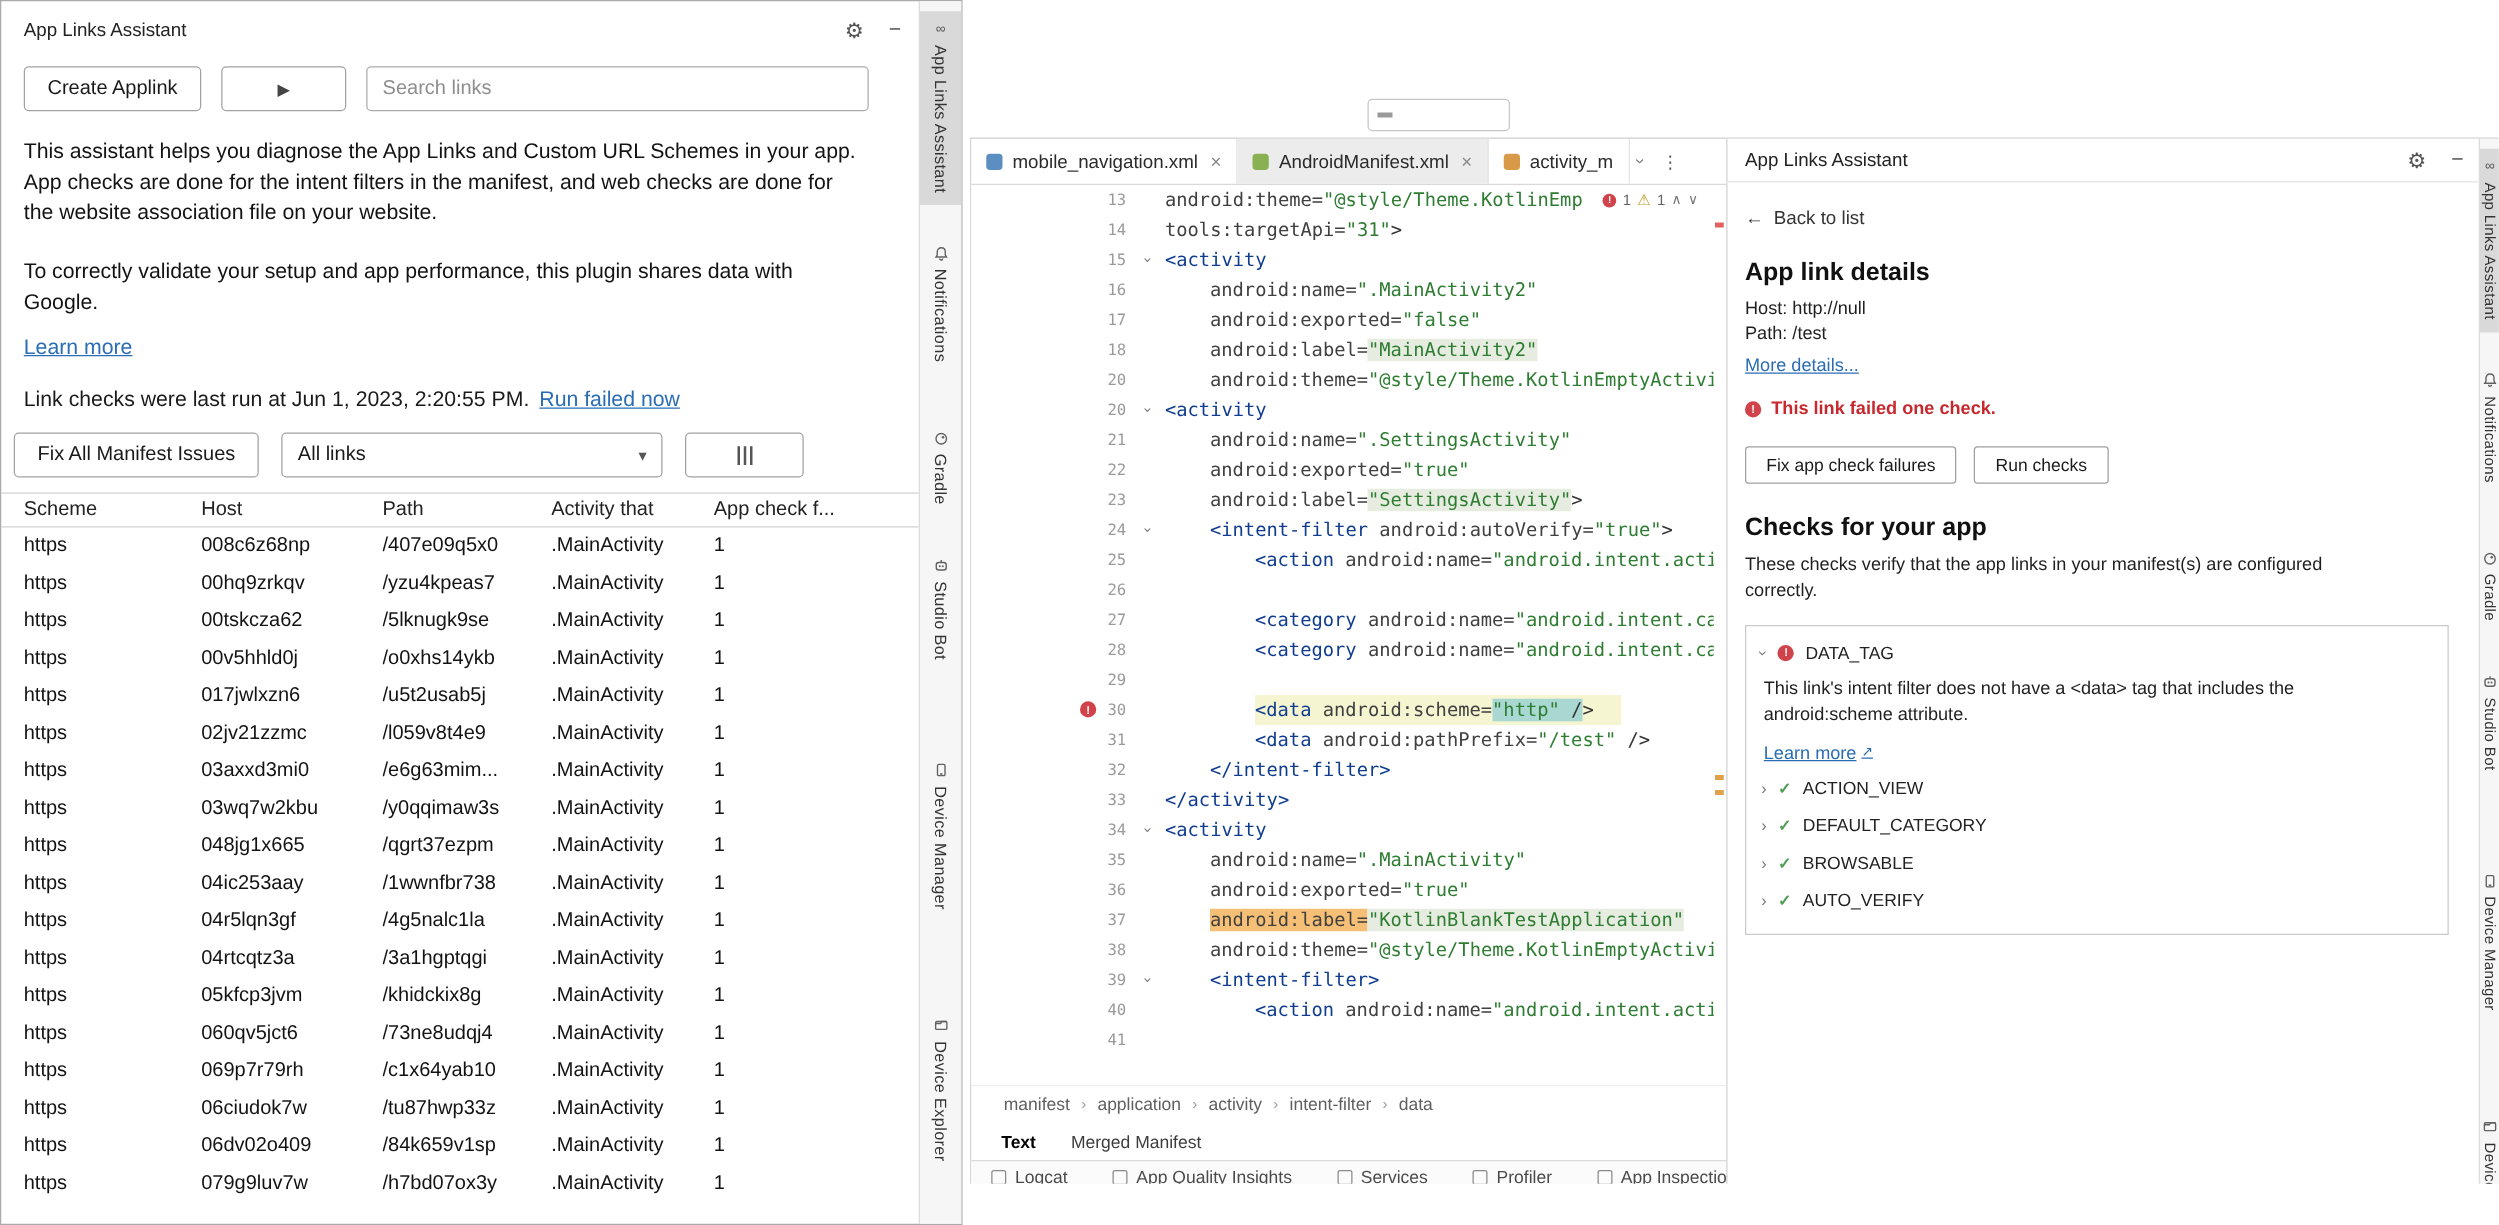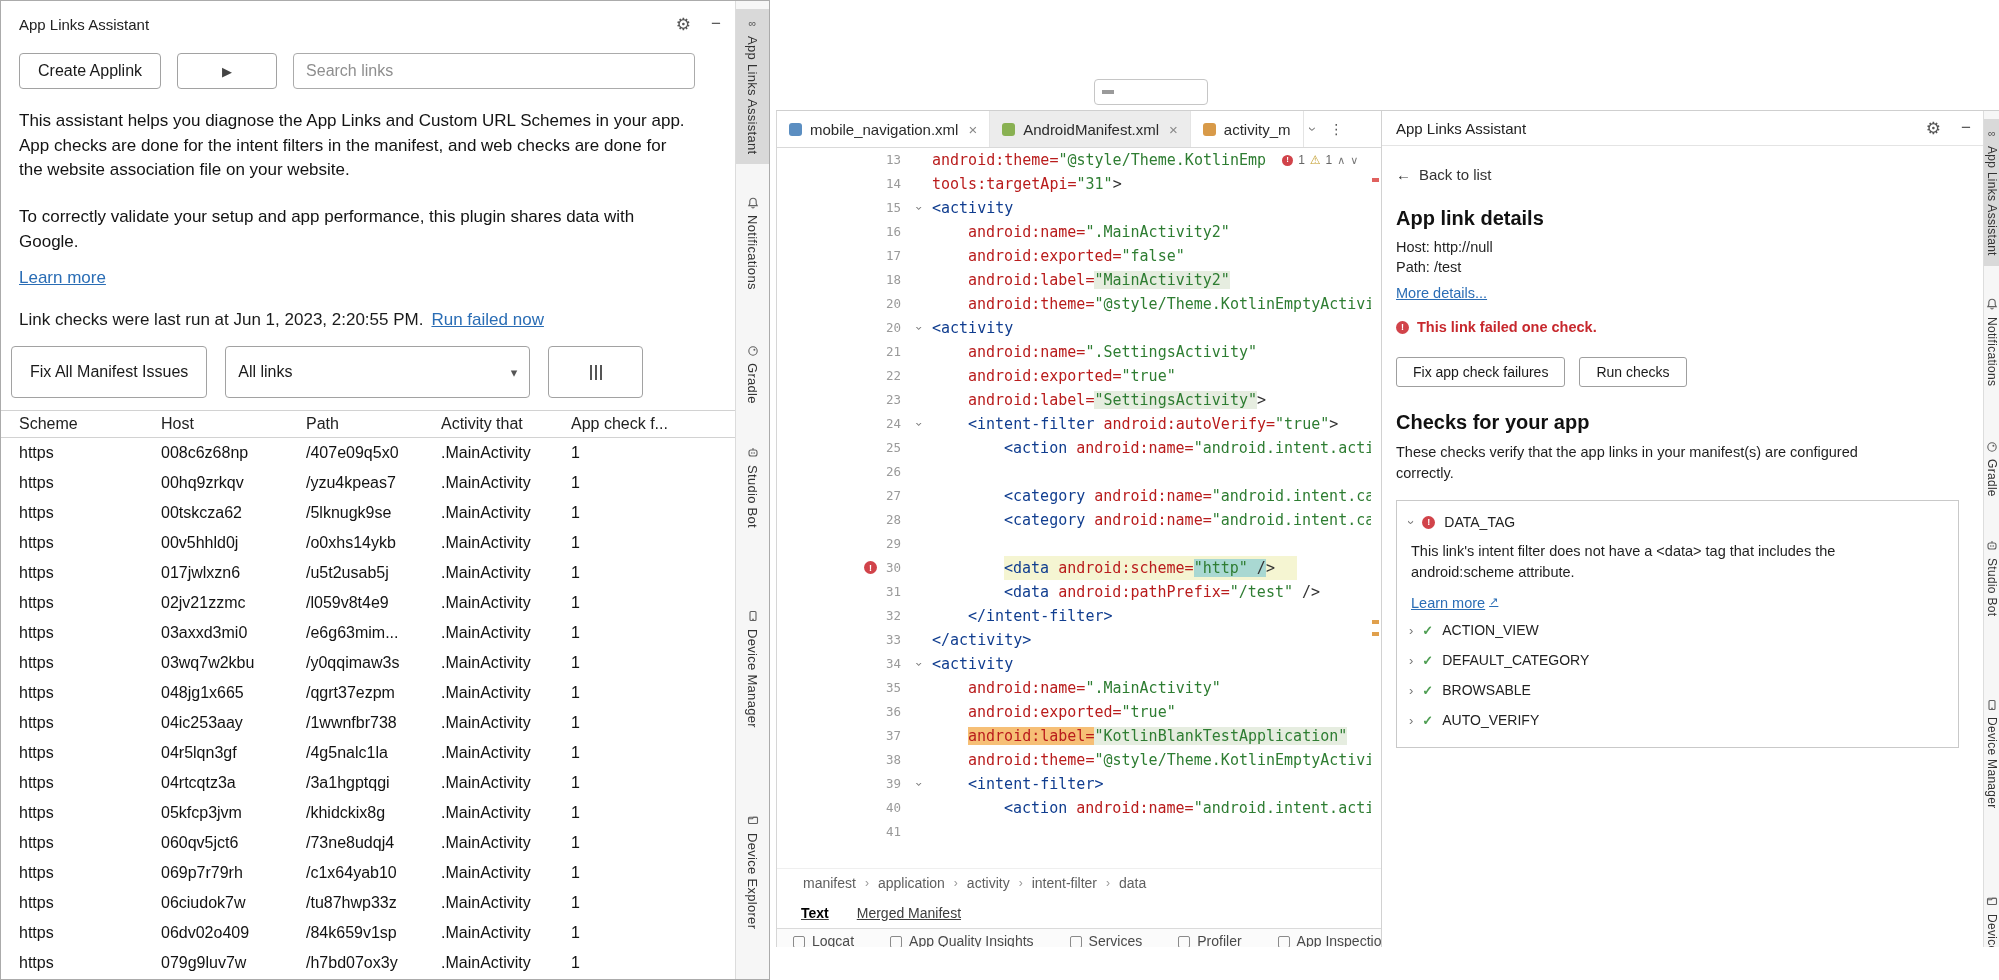--- a/index.html
+++ b/index.html
@@ -19,21 +19,21 @@
   .play { width:100px; display:flex; align-items:center; justify-content:center; padding:0; }
   .play-ic { font-size:13px; color:#444; }
   .search { flex:1; border:1px solid #ababab; border-radius:4px; font-size:16px; padding:0 12px; font-family:inherit; color:#222; }
   .search::placeholder { color:#8e8e8e; }
   .desc { margin:20px 18px 0; width:666px; font-size:17px; line-height:1.45; color:#131313; }
   .desc + .desc { margin-top:22px; }
   .link { color:#2a6db5; text-decoration:underline; cursor:pointer; }
   .lm { display:inline-block; margin:14px 18px 0; font-size:17px; }
   .lastrun { margin:22px 18px 0; font-size:17px; }
   .lastrun a { margin-left:8px; }
-  .row2 { display:flex; gap:18px; margin:16px 40px 12px 10px; height:52px; }
+  .row2 { display:flex; gap:18px; margin:16px 40px 12px 10px; height:36px; }
   .combo { width:305px; border:1px solid #a2a2a2; border-radius:4px; display:flex; align-items:center; padding:0 12px; font-size:16px; background:#fff; }
   .caret { margin-left:auto; color:#555; font-size:13px; }
   .cols { width:95px; display:flex; align-items:center; justify-content:center; }
   .bars { display:inline-flex; gap:3px; }
   .bars i { width:2px; height:15px; background:#555; display:block; }
   .table { margin-top:12px; font-size:16px; }
   .thead, .trow { display:grid; grid-template-columns:142px 145px 135px 130px 1fr; padding-left:18px; align-items:center; }
   .thead { height:28px; border-top:1px solid #d2d2d2; border-bottom:1px solid #d2d2d2; color:#222; }
   .thcell { height:100%; display:flex; align-items:center; position:relative; overflow:hidden; white-space:nowrap; }
   .thcell:not(:first-child)::before { content:""; position:absolute; left:-8px; top:3px; bottom:3px; width:1px; background:#d8d8d8; }
@@ -68,41 +68,41 @@
   .chev.down { transform:rotate(90deg); }
 
   .code { position:absolute; left:0; right:0; top:37px; bottom:79px; overflow:hidden; font-family:"DejaVu Sans Mono",monospace; font-size:15px; line-height:24px; color:#222; background:#fff; }
   .lines { position:absolute; inset:0 10px 0 0; }
   .code-line { display:flex; height:24px; position:relative; }
   .ln { flex:none; width:134px; text-align:right; padding-right:10px; font-size:12.5px; color:#9a9a9a; position:relative; line-height:24px; }
   .gut-err { position:absolute; right:34px; top:5px; }
   .fold { flex:none; width:16px; text-align:center; color:#8a8a8a; font-size:12px; line-height:24px; }
   .ct { flex:1; white-space:pre; overflow:hidden; }
   .c-tag { color:#103d8f; }
-  .c-attr { color:#b91c1c; }
+  .c-attr { color:#404040; }
   .c-val { color:#2e7d32; }
   .c-pln { color:#333; }
   .hl-id { background:#e6ede0; }
   .hl-sel { background:#a9d8d2; }
   .hl-attr { background:#f6bf76; }
   .linehl { background:#f5f5d2; padding-right:22px; display:inline-block; }
   .iw { display:inline-flex; align-items:center; gap:5px; margin-left:16px; font-family:"Liberation Sans",sans-serif; font-size:12px; color:#666; height:24px; vertical-align:top; }
   .iw .ud { color:#777; font-size:11px; }
   .err-ic { width:13px; height:13px; border-radius:50%; background:#d1434a; color:#fff; font-size:9px; font-weight:bold; display:inline-flex; align-items:center; justify-content:center; font-family:"Liberation Sans",sans-serif; flex:none; }
   .err-ic.sm { width:11px; height:11px; font-size:8px; }
   .warn-ic { color:#c09a26; font-size:12px; }
   .scroll-marks { position:absolute; right:0; top:0; bottom:0; width:12px; }
   .scroll-marks i { position:absolute; display:block; }
   .m-red { right:2px; top:30px; width:7px; height:4px; background:#e0615e; }
   .m-o1 { right:2px; top:472px; width:7px; height:4px; background:#e0a04c; }
   .m-o2 { right:2px; top:484px; width:7px; height:4px; background:#e0a04c; }
 
   .crumbs { position:absolute; left:0; right:0; bottom:50px; height:29px; display:flex; align-items:center; gap:9px; padding-left:26px; font-size:14px; color:#5f5f5f; border-top:1px solid #efefef; }
   .crumb-sep { color:#9a9a9a; font-size:12px; }
-  .btabs { position:absolute; left:0; right:0; bottom:19px; height:31px; display:flex; align-items:center; gap:28px; padding-left:24px; font-size:14px; color:#3c3c3c;text-decoration:underline; }
+  .btabs { position:absolute; left:0; right:0; bottom:19px; height:31px; display:flex; align-items:center; gap:28px; padding-left:24px; font-size:14px; color:#3c3c3c; }
   .btab.active { color:#000; font-weight:bold; }
   .cutbar { position:absolute; left:0; right:0; bottom:0; height:19px; border-top:1px solid #dadada; background:#fbfbfb; display:flex; gap:36px; padding-left:16px; overflow:hidden; }
   .cb-item { display:flex; gap:7px; padding-top:5px; font-size:14px; color:#4a4a4a; align-items:center; white-space:nowrap; }
   .cb-ic { width:12px; height:12px; border:1px solid #8a8a8a; border-radius:2px; margin-top:2px; flex:none; }
 
   
   .assistant { position:absolute; left:604px; width:602px; top:0; bottom:0; border-left:1px solid #d2d2d2; background:#fff; font-size:14.5px; color:#1f1f1f; overflow:hidden; }
   .as-head { height:35px; display:flex; align-items:center; padding:0 12px 0 14px; font-size:15px; border-bottom:1px solid #e4e4e4; color:#222; }
   .as-body { padding:0 0 0 14px; }
   .back { margin-top:20px; display:flex; align-items:center; gap:8px; font-size:15px; color:#333; cursor:pointer; }

